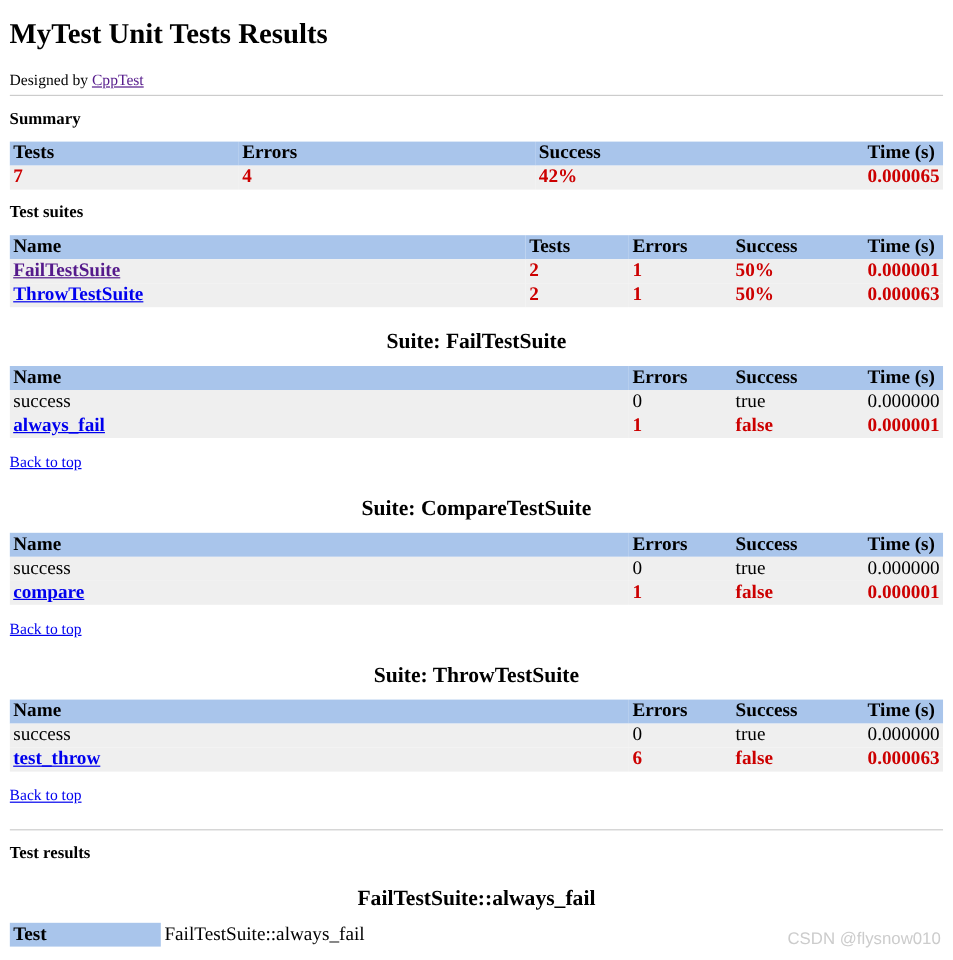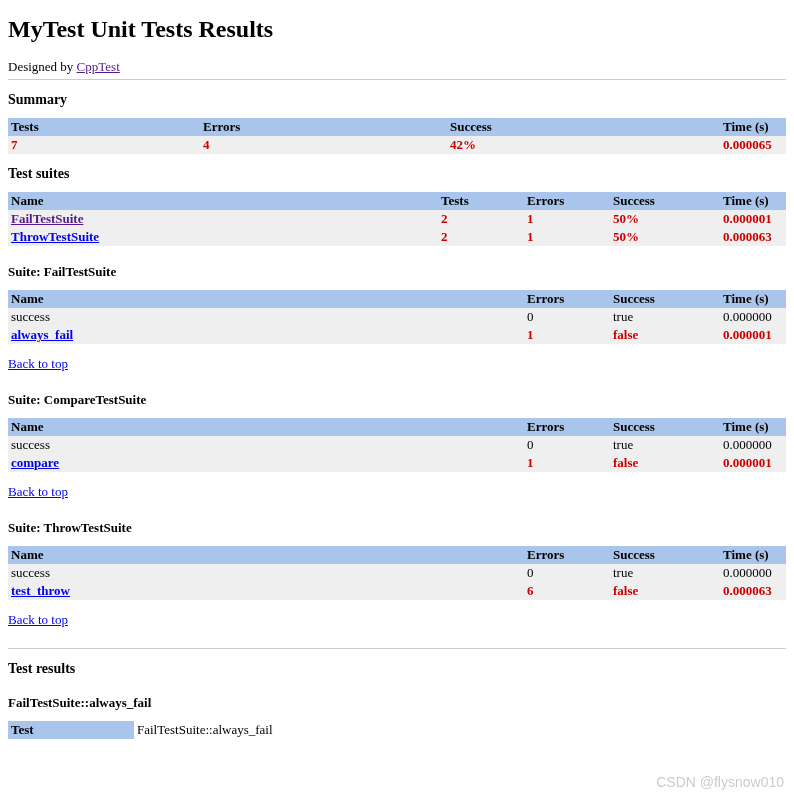--- a/index.html
+++ b/index.html
@@ -30,28 +30,29 @@
       border: none;
       border-top: 1px solid #ccc;
       margin: 2px 0 10px 0;
     }
     h3.section-title {
       font-size: 14px;
       font-weight: bold;
       margin: 12px 0 10px 0;
     }
     h4.subsection-title {
-      font-size: 13px;
+      font-size: 18px;
       font-weight: bold;
       margin: 18px 0 10px 0;
+      text-align: center;
     }
     table {
       width: 100%;
       border-collapse: collapse;
-      font-size: 13px;
+      font-size: 16px;
     }
     th {
       text-align: left;
       font-weight: bold;
       background: #a9c5eb;
       padding: 1px 3px;
     }
     td {
       padding: 1px 3px;
     }

